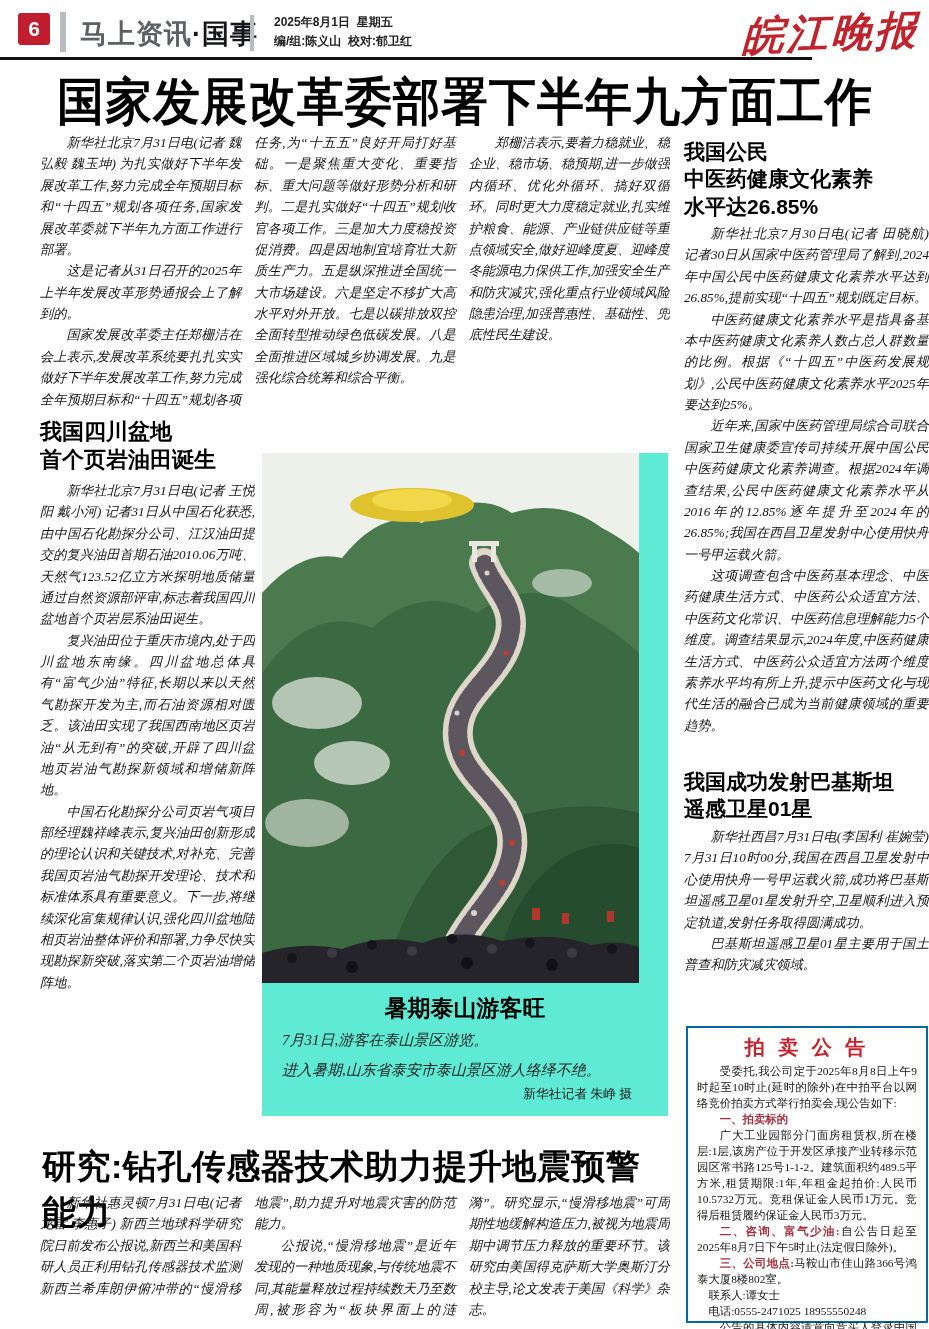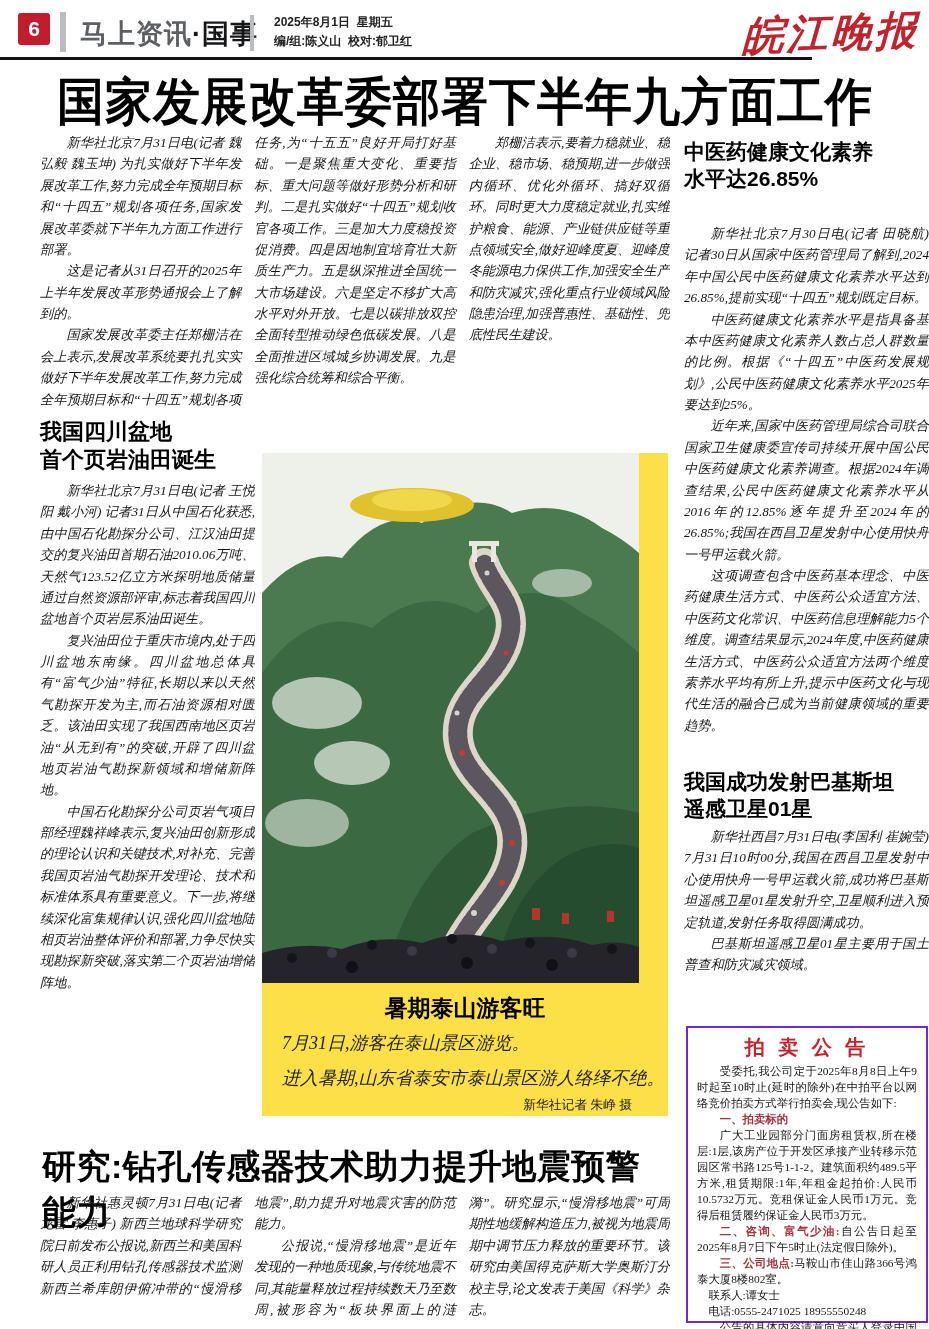--- a/index.html
+++ b/index.html
@@ -28,36 +28,36 @@
   .body p{margin:0;text-indent:2em;text-align:justify;font-style:italic;}
   .body{font-size:13.2px;line-height:1.62;color:#141414;}
   
   .lead-cols{position:absolute;left:40px;top:132px;width:630px;height:284px;
              column-count:3;column-gap:13px;column-fill:auto;overflow:hidden;}
   
   .shale-title{position:absolute;left:40px;top:418px;width:220px;font-family:"Liberation Sans",sans-serif;
                font-weight:900;font-size:22px;line-height:1.28;color:#000;}
   .shale-body{position:absolute;left:40px;top:480px;width:215px;height:660px;overflow:hidden;}
   
-  .photo-panel{position:absolute;left:262px;top:453px;width:406px;height:663px;background:#fde047;}
+  .photo-panel{position:absolute;left:262px;top:453px;width:406px;height:663px;background:#5eead4;}
   .photo-panel svg{display:block;}
   .cap-title{margin-top:10px;text-align:center;font-family:"Liberation Sans",sans-serif;
              font-weight:900;font-size:23px;color:#000;}
-  .cap-line{margin:3px 0 0 20px;font-size:18px;font-style:italic;color:#222;line-height:1.8;}
+  .cap-line{margin:3px 0 0 20px;font-size:15px;font-style:italic;color:#222;line-height:1.8;}
   .cap-credit{margin:2px 36px 0 0;text-align:right;font-size:12.8px;color:#222;}
   
   .r-title{position:absolute;left:684px;width:245px;font-family:"Liberation Sans",sans-serif;
            font-weight:900;font-size:21px;line-height:1.3;color:#000;}
   .tcm-title{top:138px;}
   .sat-title{top:768px;}
   .tcm-body{position:absolute;left:684px;top:223px;width:245px;height:542px;overflow:hidden;}
   .sat-body{position:absolute;left:684px;top:826px;width:245px;height:190px;overflow:hidden;}
   
   .auction{position:absolute;left:686px;top:1026px;width:242px;height:297px;box-sizing:border-box;
-           border:2px solid #6d28d9;padding:4px 9px;font-size:11.4px;line-height:1.4;color:#141414;}
+           border:2px solid #0369a1;padding:4px 9px;font-size:11.4px;line-height:1.4;color:#141414;}
   .auction-title{text-align:center;color:#c2242e;font-family:"Liberation Sans",sans-serif;
                  font-weight:900;font-size:20px;letter-spacing:4px;margin:1px 0 3px 0;}
   .auction p{margin:0;text-align:justify;}
   .ind2{text-indent:2em;}
   .ind1{text-indent:1em;}
   .redhead{color:#a2333f;font-weight:bold;}
   
   .quake-title{position:absolute;left:42px;top:1144px;width:628px;font-family:"Liberation Sans",sans-serif;
                font-weight:900;font-size:34px;color:#000;letter-spacing:0.5px;}
   .quake-cols{position:absolute;left:40px;top:1192px;width:630px;height:137px;
@@ -151,20 +151,21 @@
       <circle cx="90" cy="514" r="6" fill="#101016"></circle>
         <circle cx="290" cy="512" r="6" fill="#101016"></circle>
     </svg>
     <div class="cap-title">暑期泰山游客旺</div>
     <div class="cap-line">7月31日,游客在泰山景区游览。</div>
     <div class="cap-line">进入暑期,山东省泰安市泰山景区游人络绎不绝。</div>
     <div class="cap-credit">新华社记者 朱峥 摄</div>
   </div>
 
   <div class="r-title tcm-title">
+    <div>我国公民</div>
     <div>中医药健康文化素养</div>
     <div>水平达26.85%</div>
   </div>
   <div class="tcm-body body">
     <p>新华社北京7月30日电(记者 田晓航) 记者30日从国家中医药管理局了解到,2024年中国公民中医药健康文化素养水平达到26.85%,提前实现“十四五”规划既定目标。</p>
     <p>中医药健康文化素养水平是指具备基本中医药健康文化素养人数占总人群数量的比例。根据《“十四五”中医药发展规划》,公民中医药健康文化素养水平2025年要达到25%。</p>
     <p>近年来,国家中医药管理局综合司联合国家卫生健康委宣传司持续开展中国公民中医药健康文化素养调查。根据2024年调查结果,公民中医药健康文化素养水平从2016年的12.85%逐年提升至2024年的26.85%;我国在西昌卫星发射中心使用快舟一号甲运载火箭。</p>
     <p>这项调查包含中医药基本理念、中医药健康生活方式、中医药公众适宜方法、中医药文化常识、中医药信息理解能力5个维度。调查结果显示,2024年度,中医药健康生活方式、中医药公众适宜方法两个维度素养水平均有所上升,提示中医药文化与现代生活的融合已成为当前健康领域的重要趋势。</p>
   </div>
 

